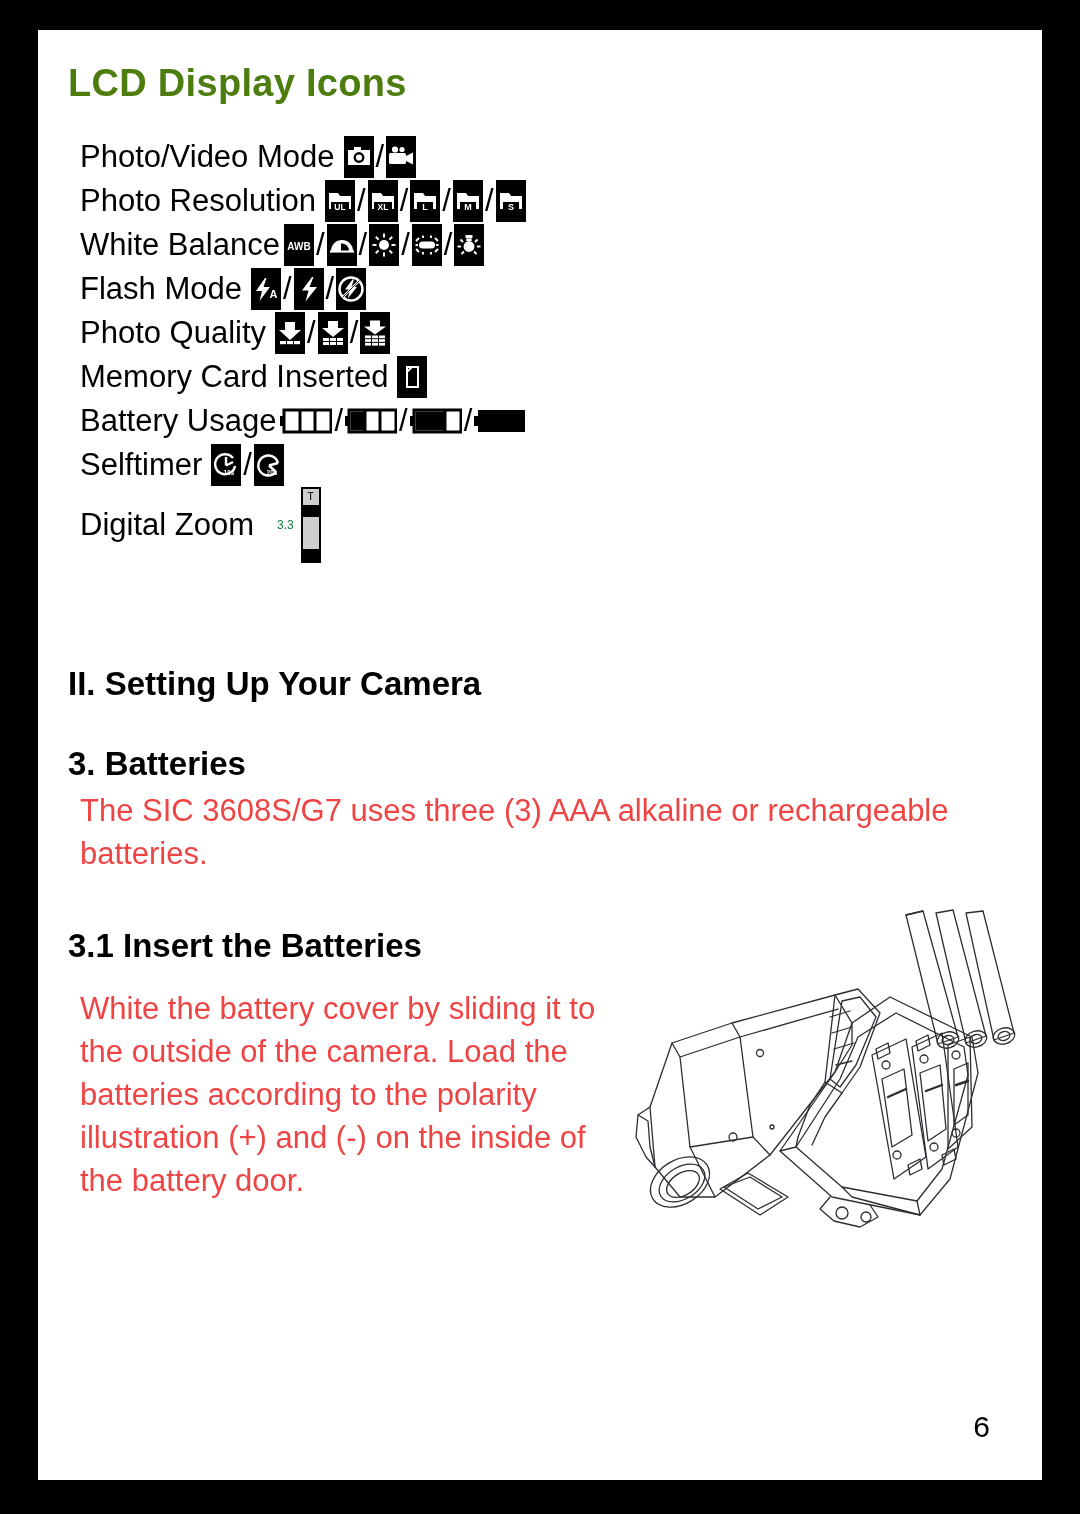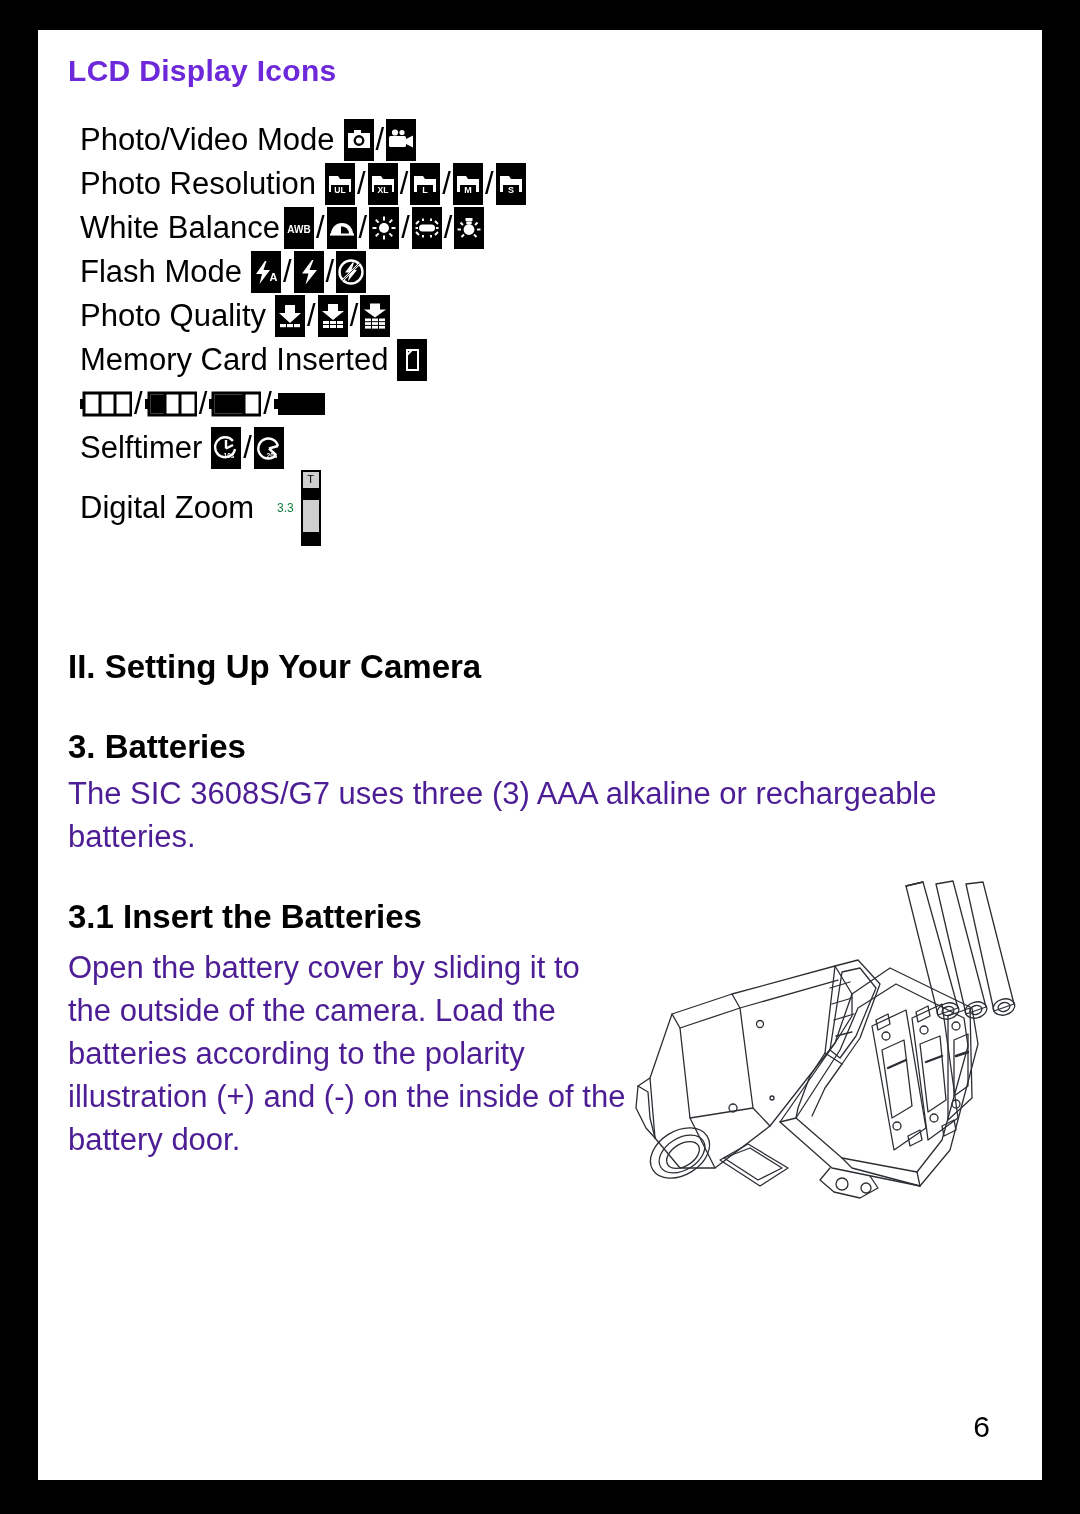--- a/index.html
+++ b/index.html
@@ -23,25 +23,25 @@
     box-sizing: border-box;
   }
   .content {
     position: absolute;
     left: 30px;
     top: 16px;
     width: 950px;
   }
 
   h1.section-title {
-    font-size: 30px;
+    font-size: 38px;
     font-weight: bold;
     letter-spacing: 0.3px;
-    margin: 8px 0 30px 0;
-    color: #6d28d9;
+    margin: 16px 0 30px 0;
+    color: #4d7c0f;
   }
   h2.section-title {
     font-size: 33px;
     font-weight: bold;
     margin: 0 0 2px 0;
     color: #000;
   }
 
   
   .legend {
@@ -117,22 +117,22 @@
   }
   .zt { top: -13px; }
   .zw { bottom: -14px; }
   .zoomline { display: flex; align-items: flex-start; min-height: 92px; }
   .zoomline .lbl { line-height: 44px; }
 
   
   .para {
     font-size: 31px;
     line-height: 43px;
-    color: #4c1d95;
-    margin: 0;
+    color: #ef4444;
+    margin: 12px;
   }
   .body-block { margin-top: 6px; }
 
   .two-col {
     display: flex;
     align-items: flex-start;
     margin-top: 10px;
   }
   .col-text { width: 560px; flex: 0 0 auto; }
   .col-art {
@@ -388,20 +388,21 @@
               <rect x="0" y="0" width="30" height="30" fill="#000"></rect>
             <path d="M10 5 H21 V25 H10 V10 Z" fill="none" stroke="#fff" stroke-width="2"></path>
             <path d="M10 10 L15 5" stroke="#fff" stroke-width="2"></path>
           </svg>
         </span>
       </li>
 
 
 
       <li>
+        <span class="lbl tight">Battery Usage</span>
         <span class="batt">
           <svg viewBox="0 0 52 26">
             <rect x="0" y="8" width="4" height="10" fill="#000"></rect>
             <rect x="4" y="2" width="47" height="22" fill="none" stroke="#000" stroke-width="3"></rect>
             <line x1="20" y1="3" x2="20" y2="23" stroke="#000" stroke-width="3"></line>
             <line x1="35" y1="3" x2="35" y2="23" stroke="#000" stroke-width="3"></line>
           </svg>
         </span>
         <span class="sep">/</span>
         <span class="batt">
@@ -479,21 +480,21 @@
 
     <h2 class="section-title">3. Batteries</h2>
     <p class="para body-block">The SIC 3608S/G7 uses three (3) AAA alkaline or rechargeable batteries.</p>
 
     <div class="gap-md"></div>
 
     <h2 class="section-title">3.1 Insert the Batteries</h2>
 
     <div class="two-col">
       <div class="col-text">
-        <p class="para">Open the battery cover by sliding it to the outside of the camera. Load the batteries according to the polarity illustration (+) and (-) on the inside of the battery door.</p>
+        <p class="para">White the battery cover by sliding it to the outside of the camera. Load the batteries according to the polarity illustration (+) and (-) on the inside of the battery door.</p>
       </div>
       <div class="col-art">
         <svg viewBox="0 0 400 370" fill="none" stroke="#2b2f33" stroke-width="1.3" stroke-linejoin="round" stroke-linecap="round">
 
           <g>
             <path d="M286 18 L303 14 L338 140 L318 147 Z"></path>
             <ellipse cx="328" cy="143" rx="11" ry="8" transform="rotate(-15 328 143)"></ellipse>
             <ellipse cx="328" cy="143" rx="6" ry="4.4" transform="rotate(-15 328 143)"></ellipse>
             <path d="M286 18 L303 14"></path>
           </g>

